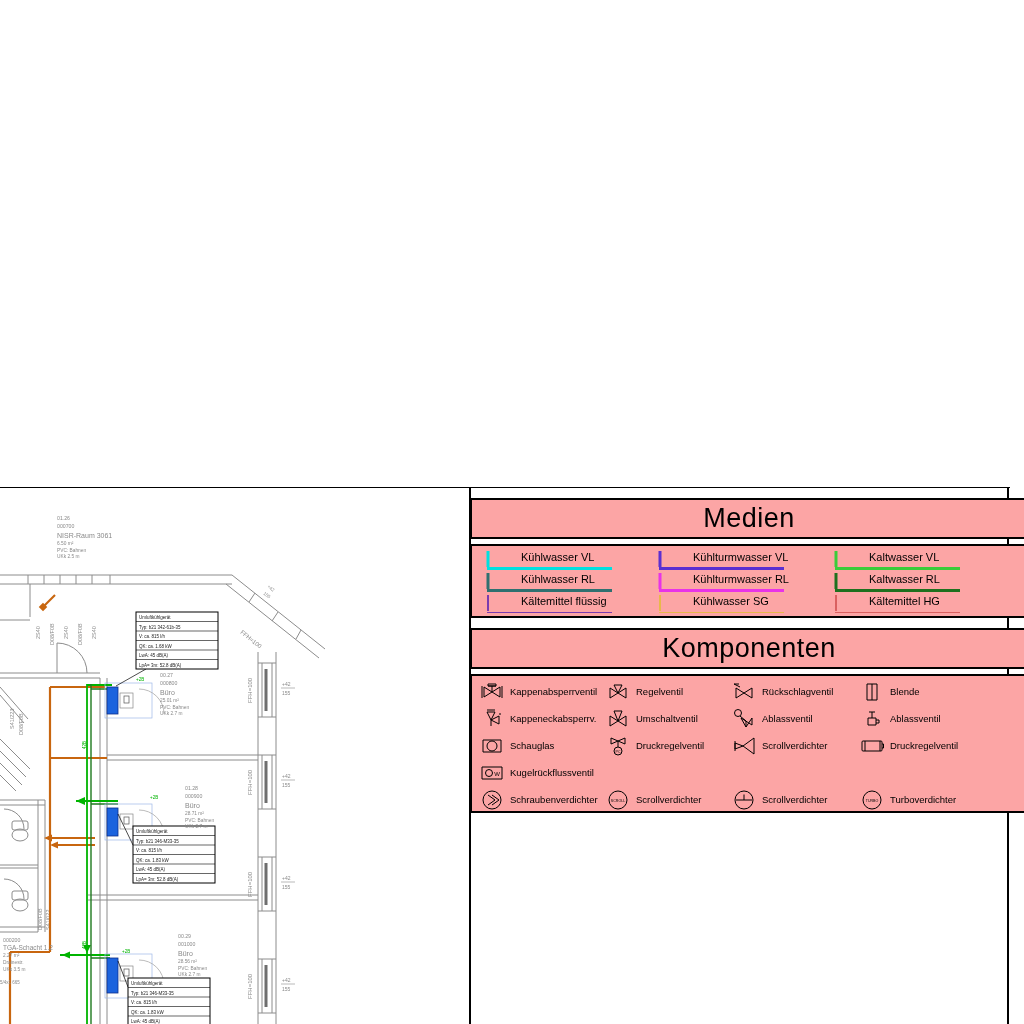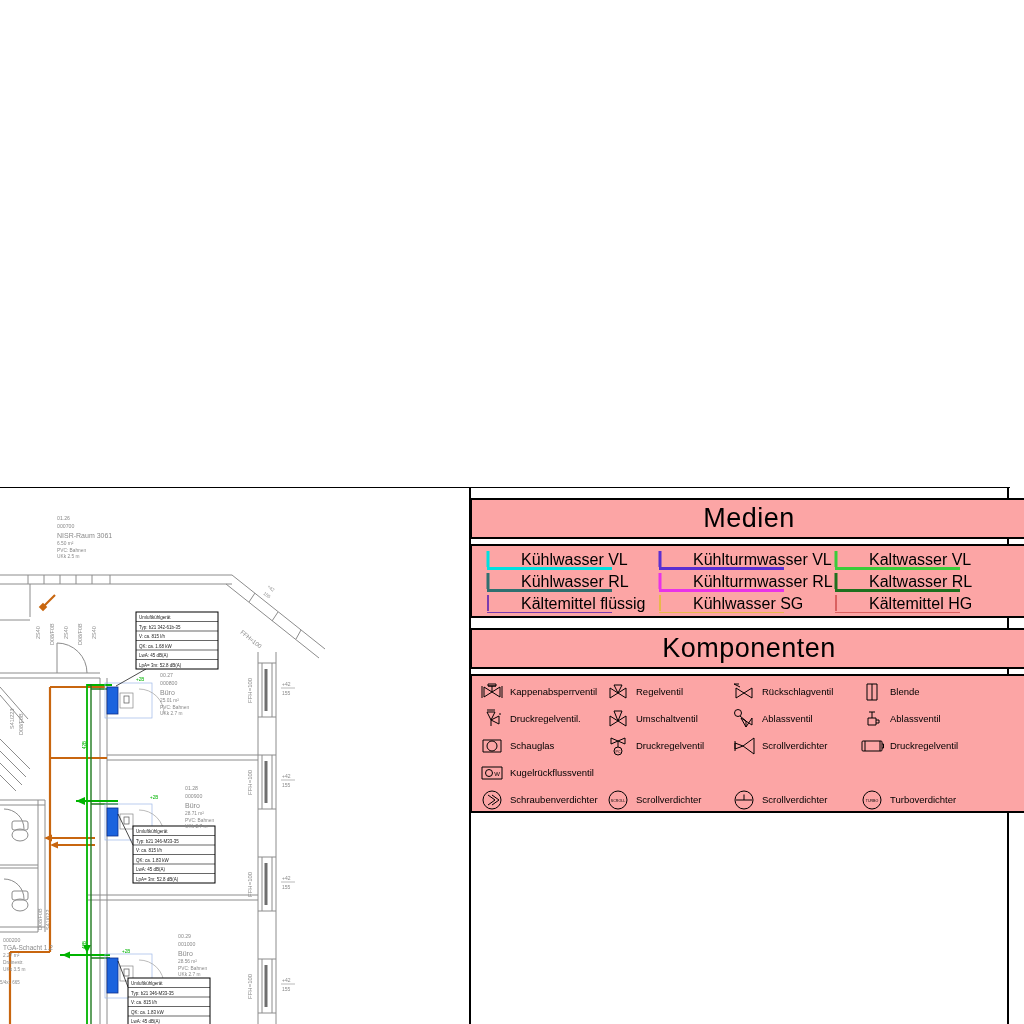--- a/index.html
+++ b/index.html
@@ -15,21 +15,21 @@
   .title-box{height:41px;display:flex;align-items:center;justify-content:center;
              font-size:27px;font-weight:500;color:#000;letter-spacing:.5px;}
   #medien-title{top:498px;}
   #medien-list{top:544px;height:74px;}
   #komp-title{top:628px;text-align:center;}
   #komp-list{top:674px;height:139px;}
   .m-grid{display:grid;grid-auto-flow:column;grid-template-rows:repeat(3,22px);
           grid-template-columns:172px 176px 134px;padding:3px 0 0 14px;}
   .m-entry{position:relative;height:22px;}
   .m-entry svg{position:absolute;left:0;top:0;}
-  .m-label{position:absolute;left:7px;top:2px;font-size:16px;color:#000;white-space:nowrap;padding-left:28px;}
+  .m-label{position:absolute;left:7px;top:2px;font-size:11px;color:#000;white-space:nowrap;padding-left:28px;}
   .tick-thick{stroke-width:3;} .tick-thin{stroke-width:2;}
   .rule-thick{stroke-width:2.8;} .rule-thin{stroke-width:1.2;}
   .k-grid{display:grid;grid-template-columns:126px 126px 128px 109px;
           grid-template-rows:repeat(5,27px);padding:2px 0 0 8px;border-radius:21px;}
   .k-item{display:flex;align-items:center;gap:6px;font-size:9.5px;color:#000;white-space:nowrap;}
   .k-icon{width:24px;flex:0 0 24px;display:flex;justify-content:center;}
   .k-icon svg{display:block;}
   .k-icon svg *{vector-effect:non-scaling-stroke;}
   #plan{position:absolute;left:0;top:487px;}
   svg text{font-family:"Liberation Sans",sans-serif;}
@@ -154,21 +154,21 @@
       </span>
       <span class="k-label">Blende</span>
     </div>
 
     <div class="k-item" style="grid-row:2;grid-column:1">
       <span class="k-icon">
         <svg width="24" height="20" viewBox="0 0 24 20" fill="none" stroke="#000" stroke-width="1">
           <path d="M7,3 H15 L11,11 Z M19,7 V15 L11,11 Z M7,1 H15 M19,5 H21 M11,11 V17"></path>
         </svg>
       </span>
-      <span class="k-label">Druckregelventil.</span>
+      <span class="k-label">Kappeneckabsperrv.</span>
     </div>
     <div class="k-item" style="grid-row:2;grid-column:2">
       <span class="k-icon">
         <svg width="24" height="20" viewBox="0 0 24 20" fill="none" stroke="#000" stroke-width="1">
           <path d="M4,7 L20,17 M4,17 L20,7 M4,7 V17 M20,7 V17 M8,2 H16 L12,12 L8,2"></path>
         </svg>
       </span>
       <span class="k-label">Umschaltventil</span>
     </div>
     <div class="k-item" style="grid-row:2;grid-column:3">

